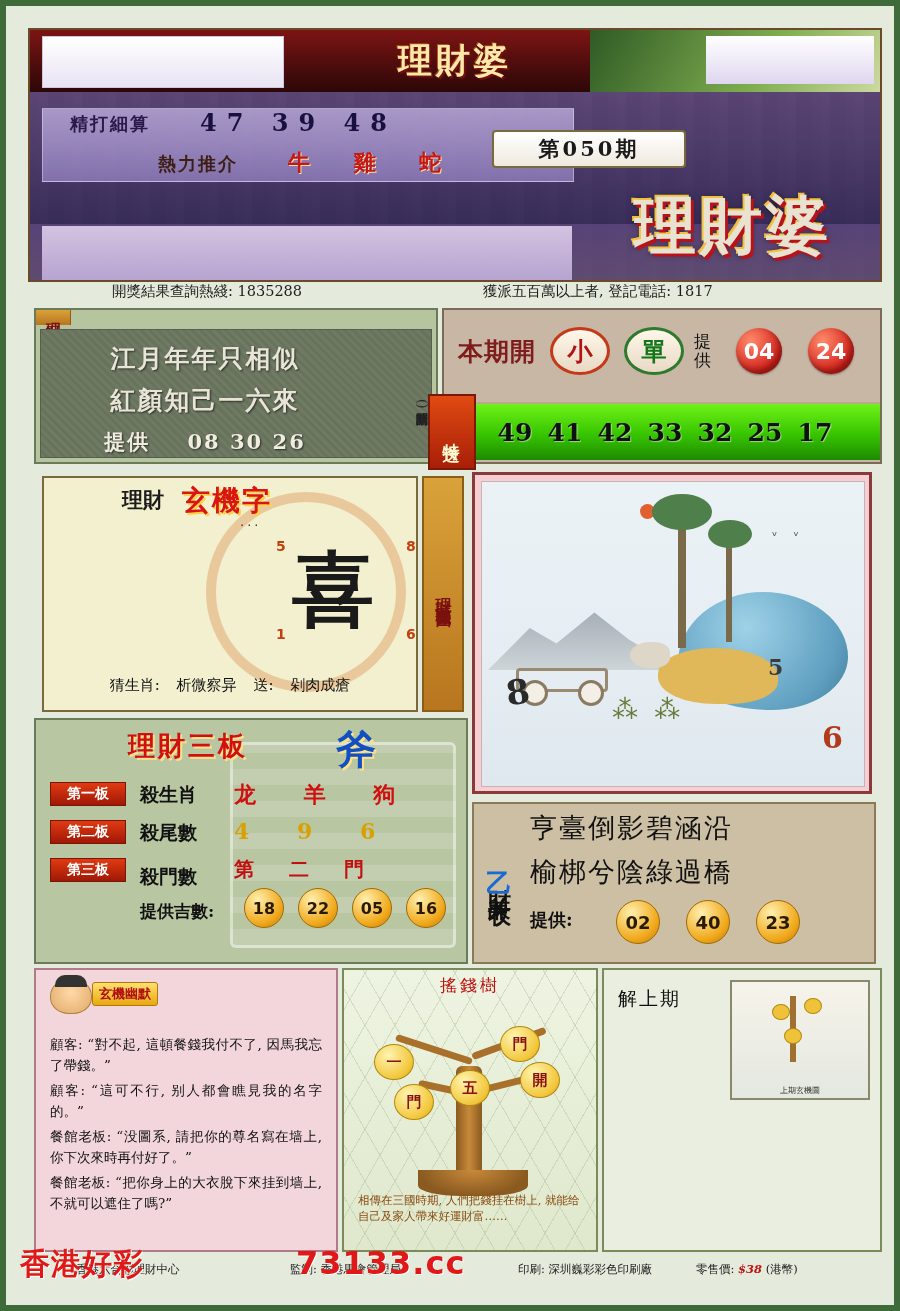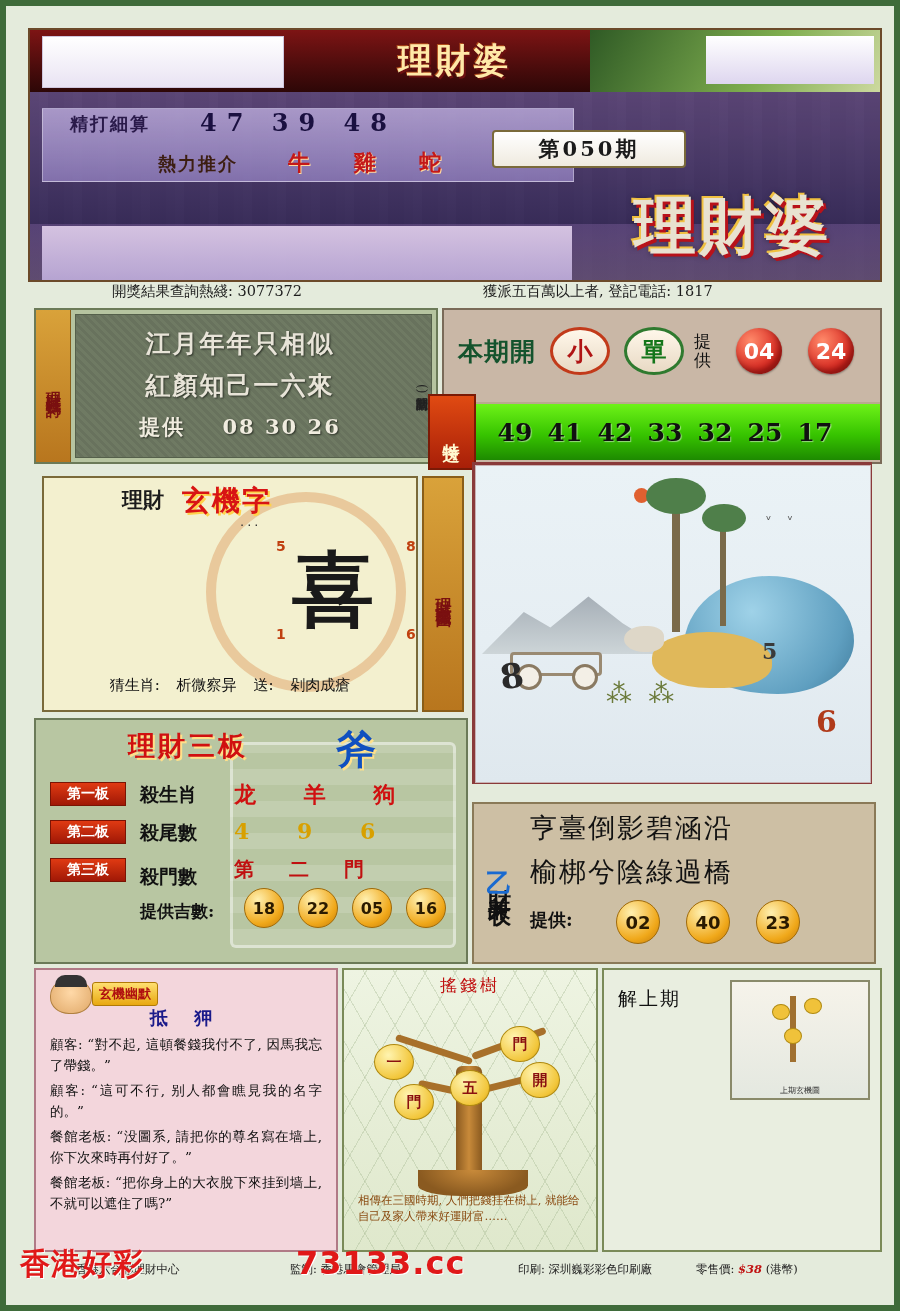--- a/index.html
+++ b/index.html
@@ -115,20 +115,21 @@
     font-family:"DejaVu Serif","Liberation Serif",serif;
     font-size:14.5px;color:#1c1c1c;
   }
   .hotline .l{position:absolute;left:84px;top:0;}
   .hotline .r{position:absolute;left:455px;top:0;}
   
   .poem-wrap{
     position:absolute;left:28px;top:302px;width:400px;height:152px;
     background:#b6c4a0;border:2px solid #6b7a58;
     display:flex;
+    flex-direction:column;
   }
   .poem-side{
     width:34px;background:linear-gradient(180deg,#d9a23a,#b8761e);
     display:flex;align-items:center;justify-content:center;
     border-right:1px solid #8a5e18;
   }
   .poem-side span{
     writing-mode:vertical-rl;
     font-family:"DejaVu Serif","Liberation Serif",serif;
     font-size:15px;font-weight:bold;color:#7a1010;letter-spacing:3px;
@@ -158,21 +159,21 @@
     position:absolute;left:436px;top:302px;width:436px;height:152px;
     background:#c9b7a6;border:2px solid #7a6a58;
   }
   .res-row{
     position:absolute;left:0;top:0;width:436px;height:82px;
     display:flex;align-items:center;
   }
   .res-label{
     margin-left:14px;
     font-family:"DejaVu Serif","Liberation Serif",serif;
-    font-size:25px;font-weight:bold;color:#14532d;letter-spacing:1px;
+    font-size:25px;font-weight:bold;color:#7f1d1d;letter-spacing:1px;
   }
   .oval{
     margin-left:14px;width:54px;height:42px;border-radius:50%;
     background:linear-gradient(180deg,#fff7ea,#e8d9c4);
     border:3px solid #c23a1a;
     display:flex;align-items:center;justify-content:center;
     font-family:"DejaVu Serif","Liberation Serif",serif;
     font-size:25px;font-weight:bold;color:#b01414;
   }
   .oval.green{border-color:#2f7a2f;color:#14761a;}
@@ -268,22 +269,22 @@
     background:linear-gradient(180deg,#d9a23a,#b8761e);
     border:2px solid #8a5e18;
     display:flex;align-items:center;justify-content:center;
   }
   .xjt-side span{
     writing-mode:vertical-rl;
     font-family:"DejaVu Serif","Liberation Serif",serif;
     font-size:16px;font-weight:bold;color:#7a1010;letter-spacing:4px;
   }
   .xjt{
-    position:absolute;left:466px;top:456px;width:400px;height:322px;
-    background:#f6cfd2;border:3px solid #8a3a3a;box-sizing:border-box;
+    position:absolute;left:466px;top:466px;width:400px;height:322px;
+    background:#f6cfd2;border:3px solid #8a3a3a;padding:6px;box-sizing:border-box;
   }
   .xjt-inner{
     width:100%;height:100%;
     background:linear-gradient(180deg,#eaf2f6 0%,#e6eef3 55%,#dfe8ee 100%);
     position:relative;overflow:hidden;border:1px solid #c9b2b4;
   }
   .mount{
     position:absolute;left:6px;top:118px;width:190px;height:70px;
     background:linear-gradient(180deg,#9ea7b0,#cdd5d8);
     clip-path:polygon(0% 100%,22% 40%,36% 62%,56% 18%,74% 56%,100% 100%);
@@ -574,21 +575,21 @@
     <div class="jdxs-nums">47 39 48</div>
     <div class="rltj">熱力推介</div>
     <div class="rltj-animals">牛 雞 蛇</div>
     <div class="issue-box">
       <span>第050期</span>
     </div>
     <div class="logo-big">理財婆</div>
   </div>
 
   <div class="hotline">
-    <span class="l">開獎結果查詢熱綫:  3077372</span>
+    <span class="l">開獎結果查詢熱綫:  1835288</span>
     <span class="r">獲派五百萬以上者,  登記電話:  1817</span>
   </div>
 
   <div class="poem-wrap">
     <div class="poem-side">
       <span>理財特碼詩</span>
     </div>
     <div class="poem-body">
       <div class="poem-line pl1">江月年年只相似</div>
       <div class="poem-line pl2">紅顏知己一六來</div>
@@ -703,21 +704,20 @@
       <div class="gold">40</div>
       <div class="gold">23</div>
     </div>
   </div>
 
   <div class="joke">
     <div class="joke-head">
       <div class="joke-face"></div>
       <div class="joke-badge">玄機幽默</div>
     </div>
-    <div class="joke-title">抵 狎</div>
     <div class="joke-body">
       <p>顧客: “對不起, 這頓餐錢我付不了, 因馬我忘了帶錢。”</p>
       <p>顧客: “這可不行, 别人都會瞧見我的名字的。”</p>
       <p>餐館老板: “没圖系, 請把你的尊名寫在墙上, 你下次來時再付好了。”</p>
       <p>餐館老板: “把你身上的大衣脫下來挂到墙上, 不就可以遮住了嗎?”</p>
     </div>
   </div>
 
   <div class="tree-box">
     <div class="bgmap"></div>

